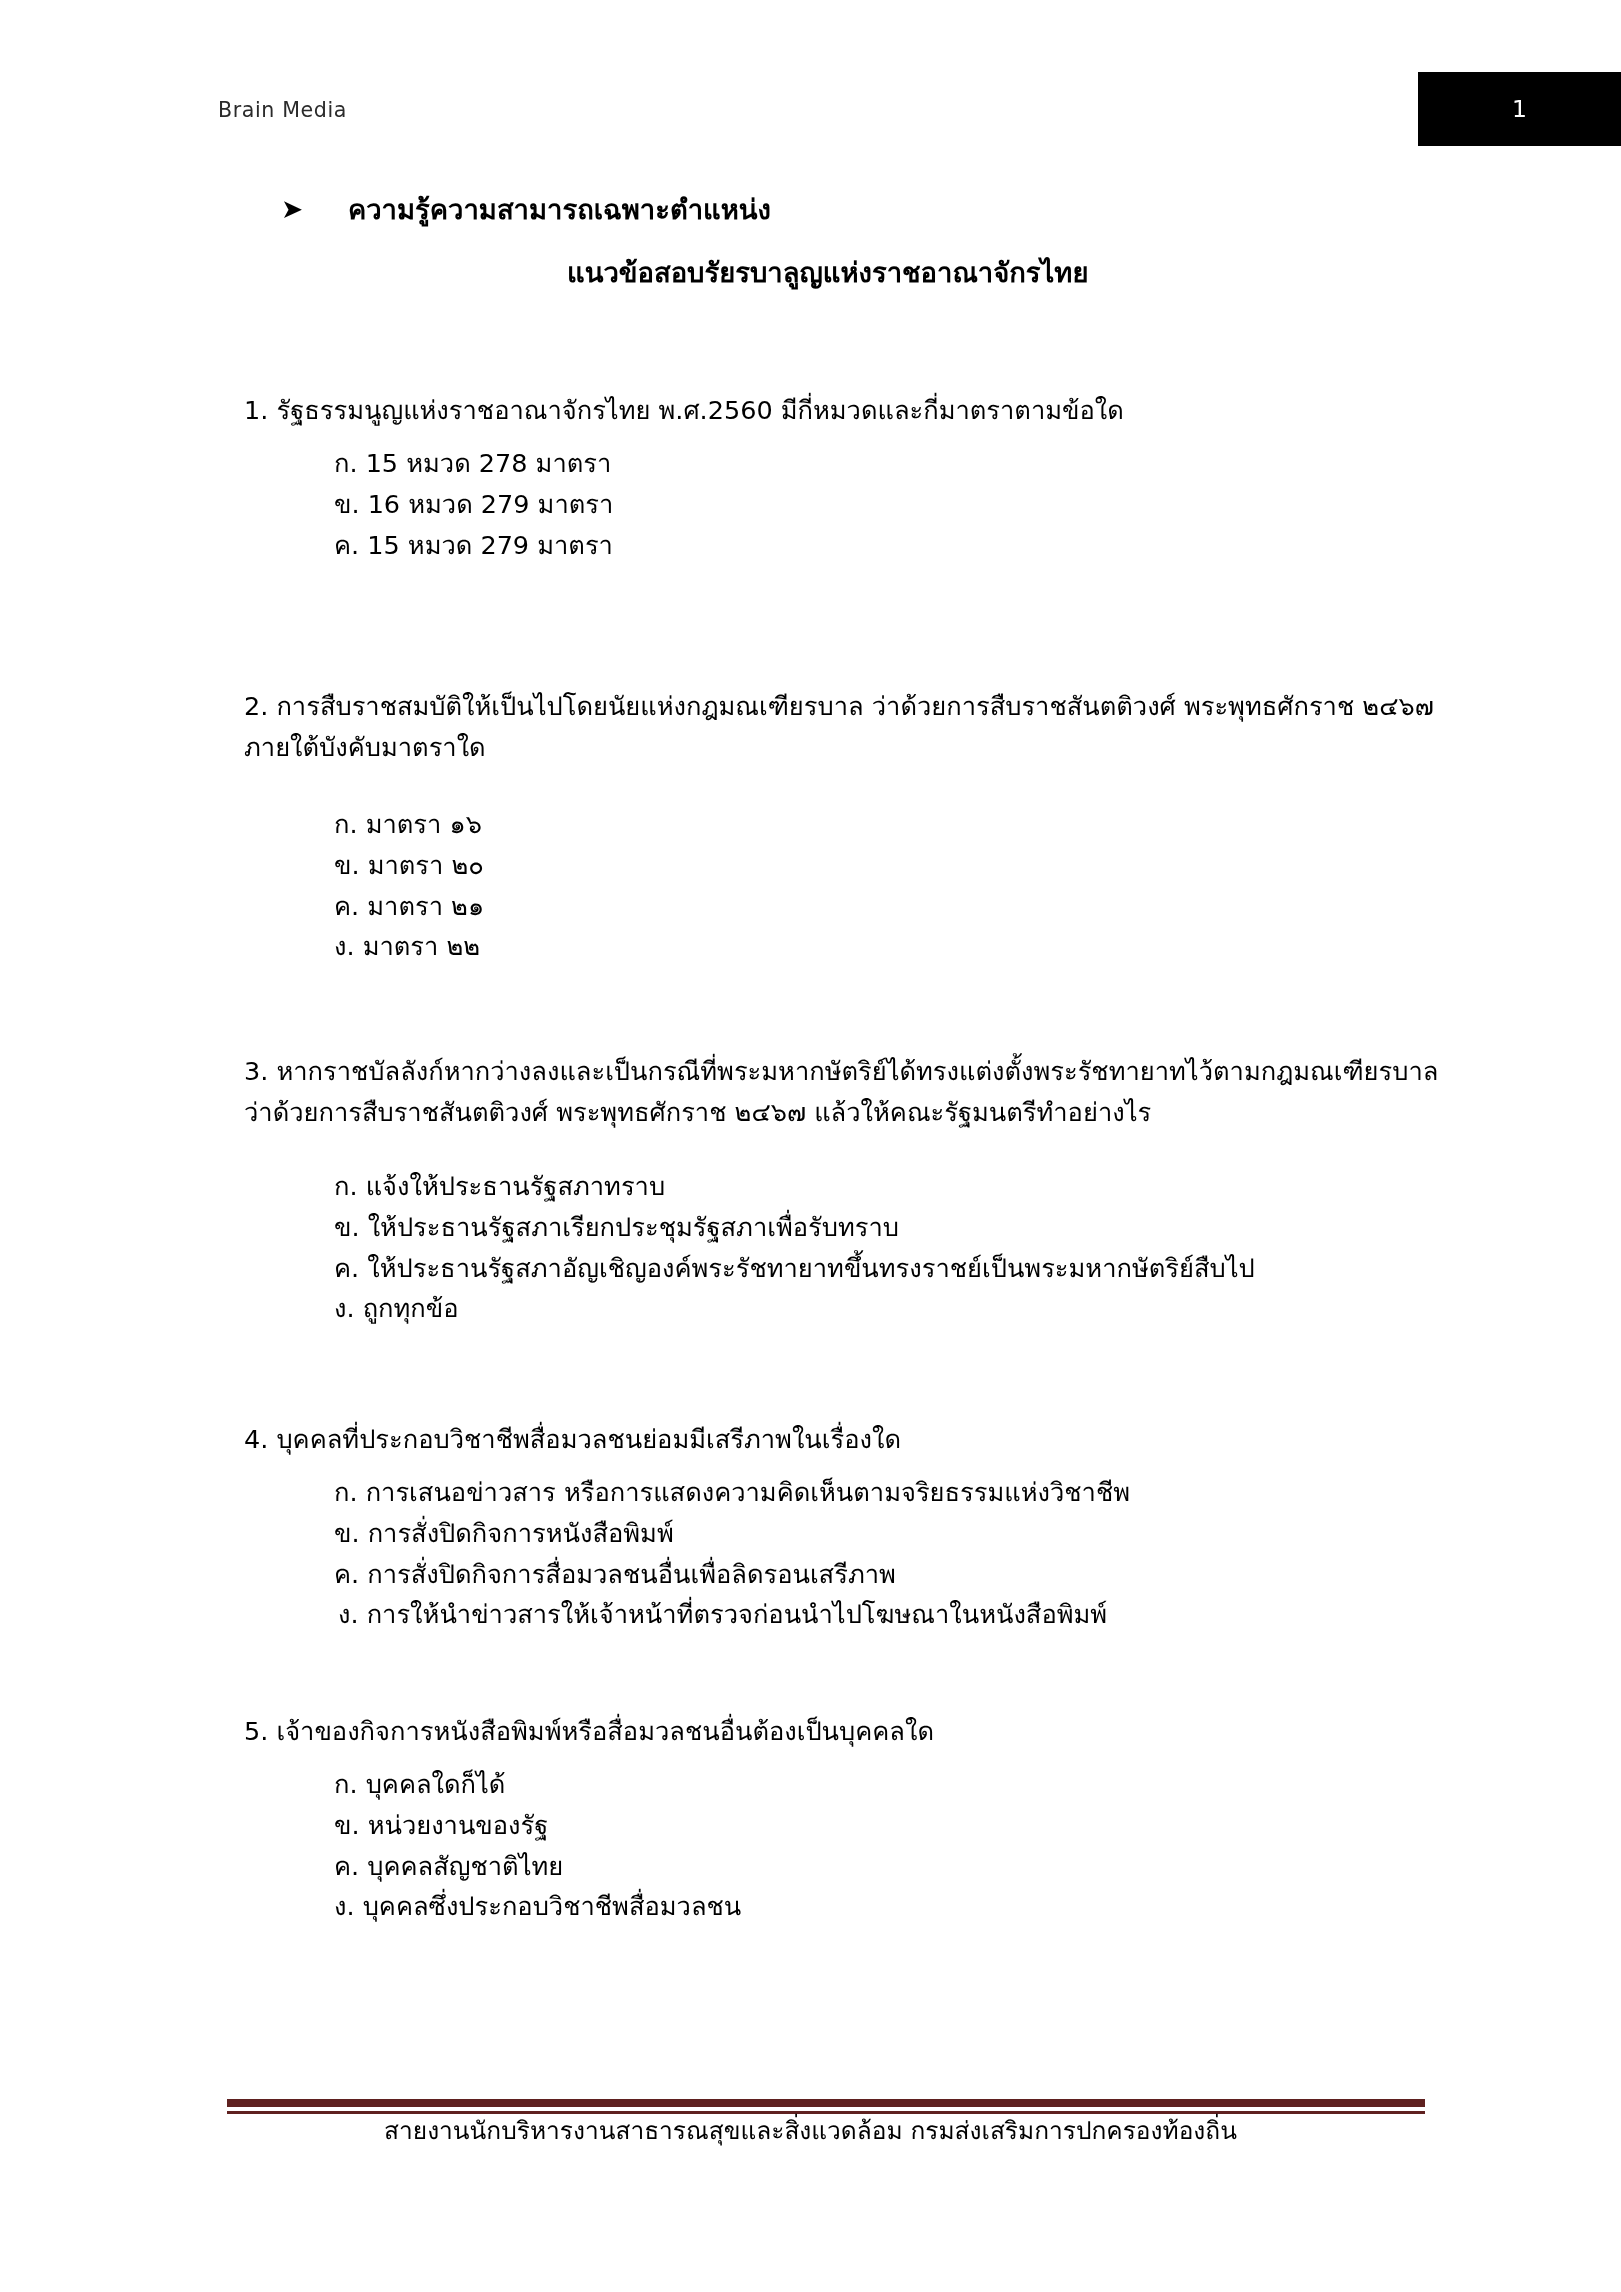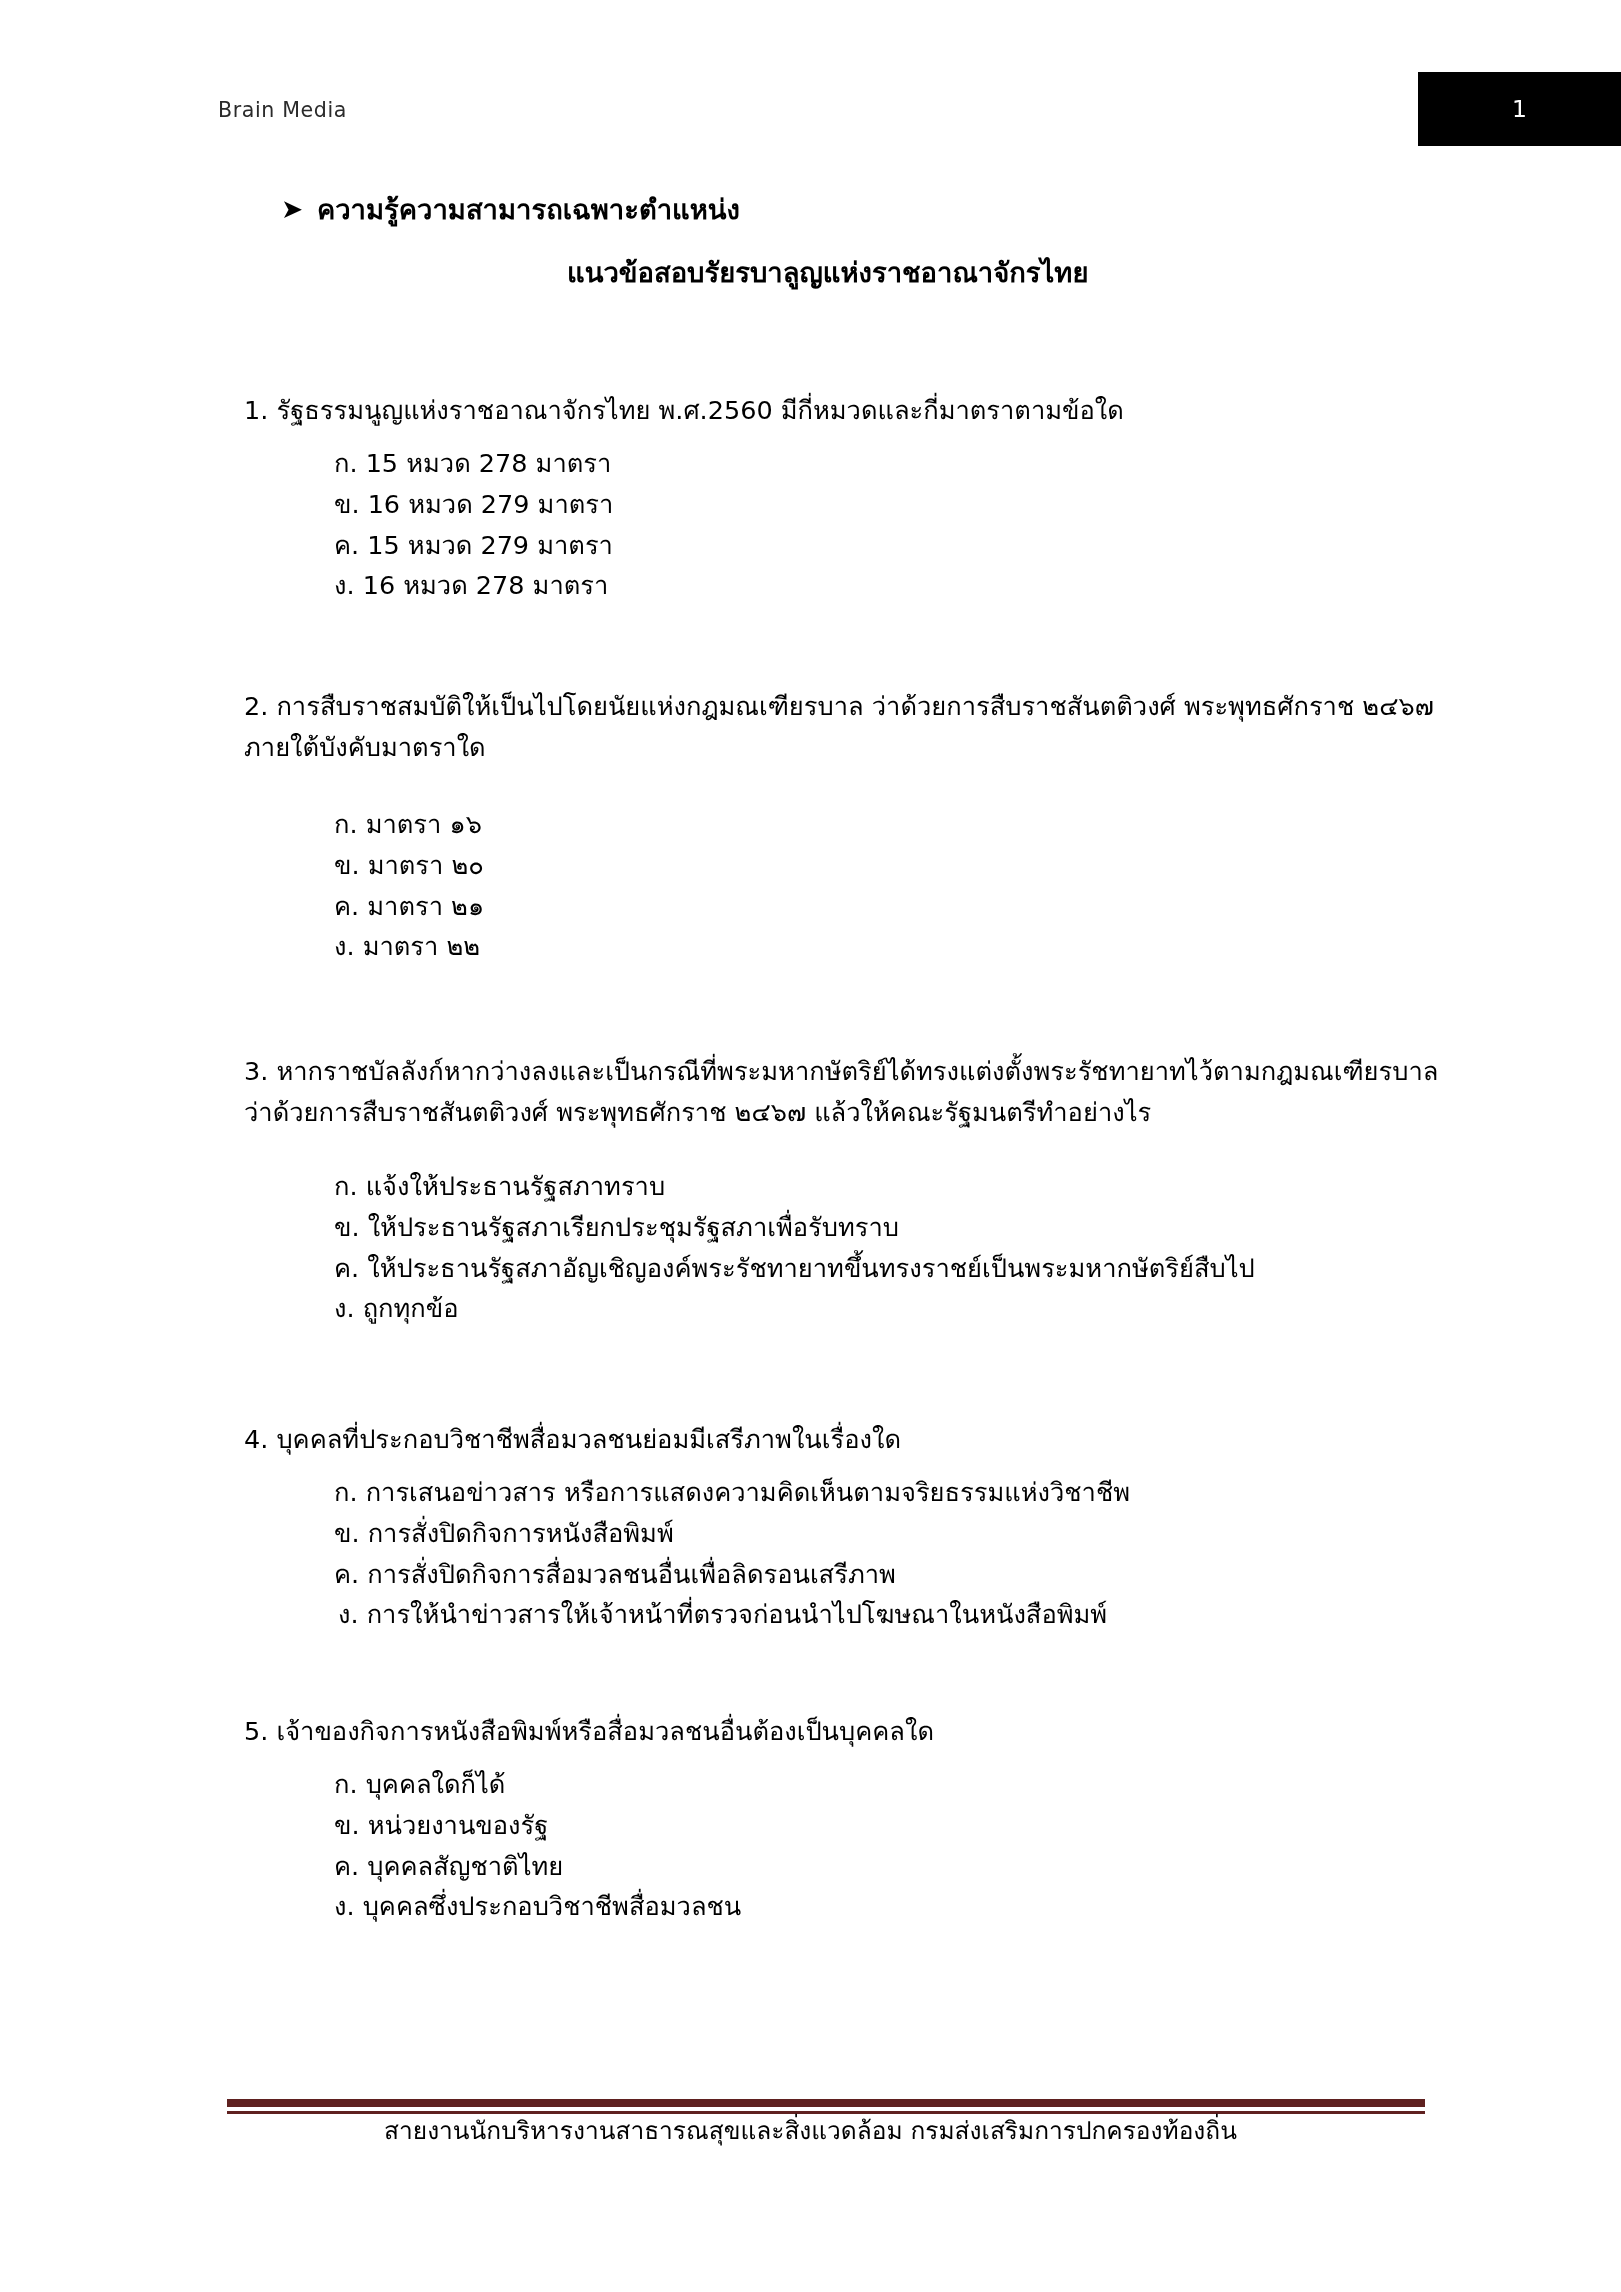--- a/index.html
+++ b/index.html
@@ -74,20 +74,21 @@
     font-size: 26.5px;
     line-height: 1;
     color: #000;
     transform: translateY(2px);
   }
   .title-main {
     font-size: 27.4px;
     font-weight: bold;
     white-space: nowrap;
     line-height: 1.2;
+    margin-left: 31px;
   }
   .title-sub {
     position: absolute;
     left: 567px;
     top: 257px;
     font-size: 27.4px;
     font-weight: bold;
     white-space: nowrap;
     line-height: 1.2;
   }
@@ -176,21 +177,20 @@
       <span class="title-main">ความรู้ความสามารถเฉพาะตำแหน่ง</span>
     </div>
     <div class="title-sub">แนวข้อสอบรัยรบาลูญแห่งราชอาณาจักรไทย</div>
 
     <div class="qblock">
       <div class="qtext" style="top:390px;">1. รัฐธรรมนูญแห่งราชอาณาจักรไทย พ.ศ.2560 มีกี่หมวดและกี่มาตราตามข้อใด</div>
       <div class="choices" style="top:443px;">
         <div class="choice">ก. 15  หมวด  278  มาตรา</div>
         <div class="choice">ข. 16  หมวด  279  มาตรา</div>
         <div class="choice">ค. 15  หมวด   279  มาตรา</div>
-        <div class="choice">ง. 16  หมวด  278  มาตรา</div>
       </div>
     </div>
 
     <div class="qblock">
       <div class="qtext" style="top:686px;">2. การสืบราชสมบัติให้เป็นไปโดยนัยแห่งกฎมณเฑียรบาล ว่าด้วยการสืบราชสันตติวงศ์ พระพุทธศักราช ๒๔๖๗ ภายใต้บังคับมาตราใด</div>
       <div class="choices" style="top:804px;">
         <div class="choice">ก. มาตรา ๑๖</div>
         <div class="choice">ข. มาตรา ๒๐</div>
         <div class="choice">ค. มาตรา ๒๑</div>
         <div class="choice">ง. มาตรา ๒๒</div>

